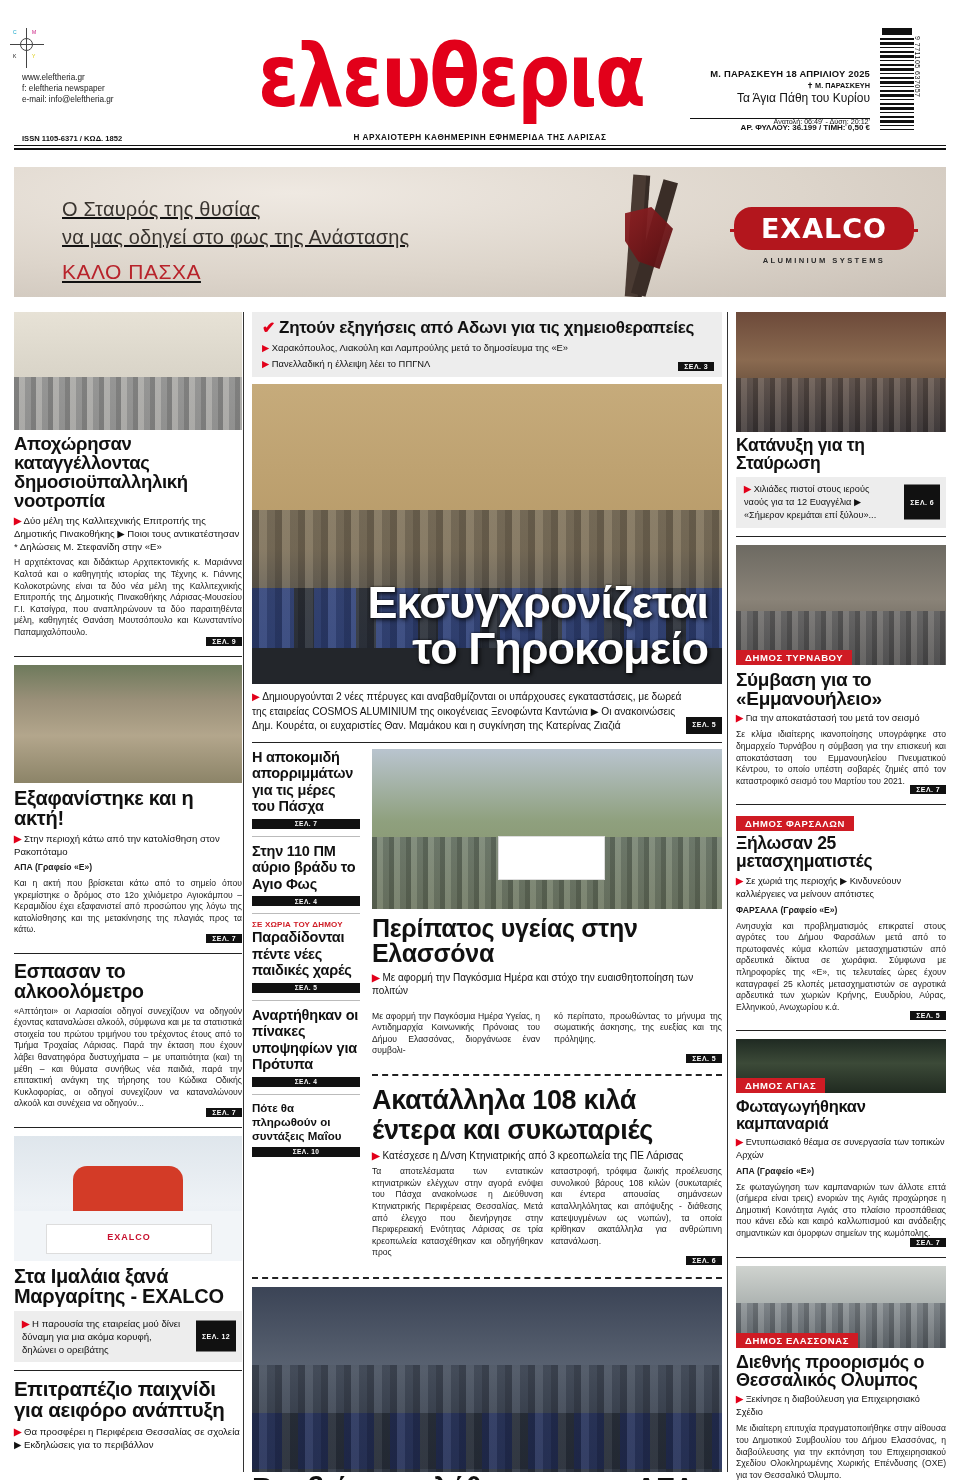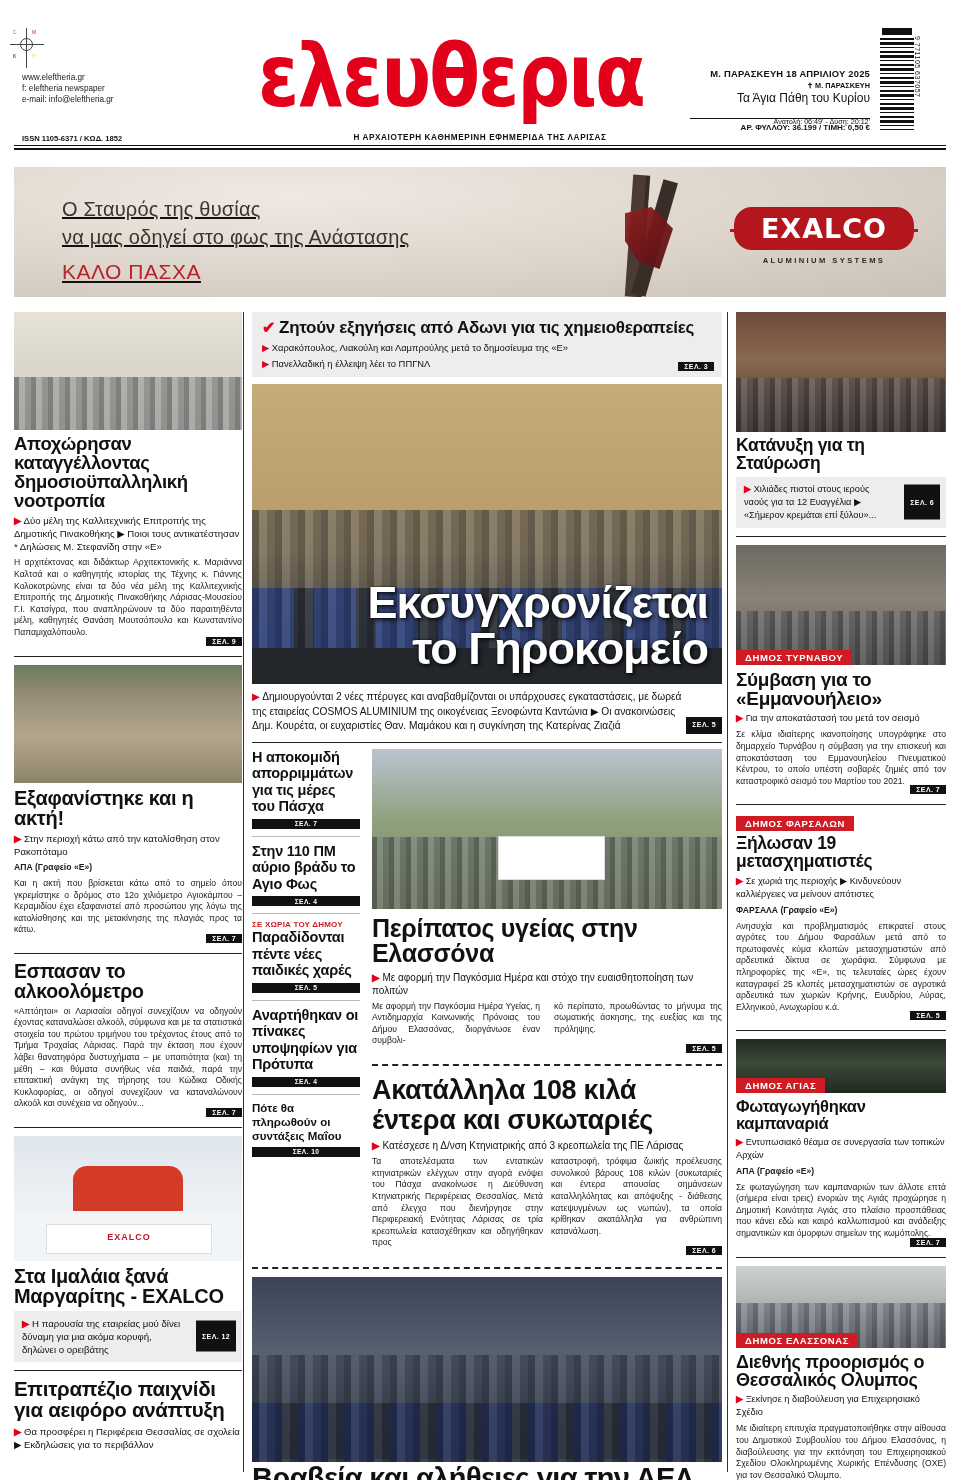--- a/index.html
+++ b/index.html
@@ -358,21 +358,21 @@
 
         <div style="flex:1">
 
           <div>
             <div class="photo ph-walk" style="height:160px">
               <div class="ph-figs2"></div>
               <div class="ph-banner-w" style="left:36%;width:30%;bottom:18%;height:26%"></div>
             </div>
             <div class="hl" style="font-size:25px;margin-top:7px">Περίπατος υγείας στην Ελασσόνα</div>
             <div class="sub" style="font-size:10px"><span class="ar">▶</span> <span>Με αφορμή την Παγκόσμια Ημέρα και στόχο την ευαισθητοποίηση των πολιτών</span></div>
-            <div style="display:flex;gap:14px;margin-top:4px">
+            <div style="display:flex;gap:14px;margin-top:14px">
               <div class="body" style="flex:1;margin:0">Με αφορμή την Παγκόσμια Ημέρα Υγείας, η Αντιδημαρχία Κοινωνικής Πρόνοιας του Δήμου Ελασσόνας, διοργάνωσε έναν συμβολι-</div>
               <div style="flex:1;position:relative">
                 <div class="body" style="margin:0">κό περίπατο, προωθώντας το μήνυμα της σωματικής άσκησης, της ευεξίας και της πρόληψης.</div>
                 <div style="text-align:right;margin-top:2px"><span class="sel">ΣΕΛ. 5</span></div>
               </div>
             </div>
           </div>
 
           <div class="hr-dot"></div>
 
@@ -428,21 +428,21 @@
         <div class="hl rhl2">Σύμβαση για το «Εμμανουήλειο»</div>
         <div class="sub" style="font-size:9.2px"><span class="ar">▶</span> <span>Για την αποκατάστασή του μετά τον σεισμό</span></div>
         <div class="body">Σε κλίμα ιδιαίτερης ικανοποίησης υπογράφηκε στο δημαρχείο Τυρνάβου η σύμβαση για την επισκευή και αποκατάσταση του Εμμανουηλείου Πνευματικού Κέντρου, το οποίο υπέστη σοβαρές ζημιές από τον καταστροφικό σεισμό του Μαρτίου του 2021.</div>
         <div class="sel-wrap"><span class="sel">ΣΕΛ. 7</span></div>
       </div>
 
       <div class="hr-solid"></div>
 
       <div>
         <div><span class="kicker">ΔΗΜΟΣ ΦΑΡΣΑΛΩΝ</span></div>
-        <div class="hl rhl3" style="margin-top:4px">Ξήλωσαν 19 μετασχηματιστές</div>
+        <div class="hl rhl3" style="margin-top:4px">Ξήλωσαν 25 μετασχηματιστές</div>
         <div class="sub" style="font-size:9.2px"><span class="ar">▶</span> <span>Σε χωριά της περιοχής ▶ Κινδυνεύουν καλλιέργειες να μείνουν απότιστες</span></div>
         <div class="body" style="font-weight:bold">ΦΑΡΣΑΛΑ (Γραφείο «Ε»)</div>
         <div class="body">Ανησυχία και προβληματισμός επικρατεί στους αγρότες του Δήμου Φαρσάλων μετά από το πρωτοφανές κύμα κλοπών μετασχηματιστών από αρδευτικά δίκτυα σε χωράφια. Σύμφωνα με πληροφορίες της «Ε», τις τελευταίες ώρες έχουν καταγραφεί 25 κλοπές μετασχηματιστών σε αγροτικά αρδευτικά των χωριών Κρήνης, Ευυδρίου, Αύρας, Ελληνικού, Ανωχωρίου κ.ά.</div>
         <div class="sel-wrap"><span class="sel">ΣΕΛ. 5</span></div>
       </div>
 
       <div class="hr-solid"></div>
 
       <div>
         <div class="photo ph-bell" style="height:54px">

